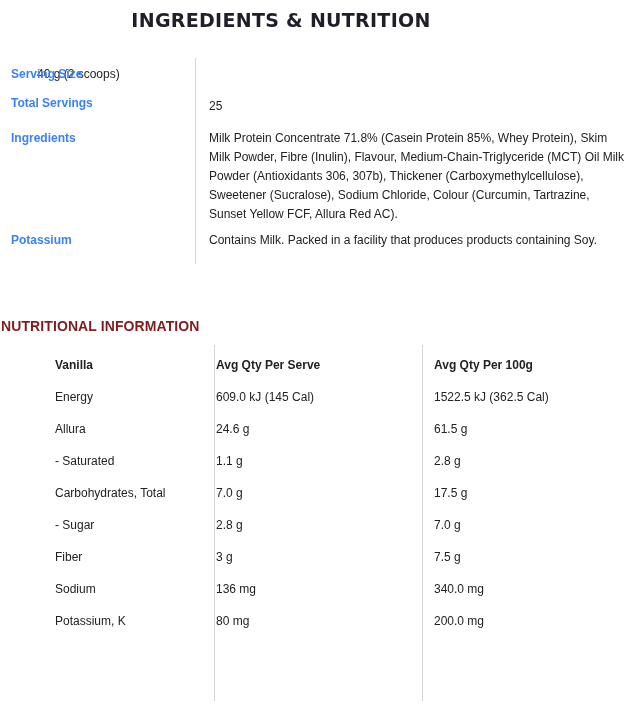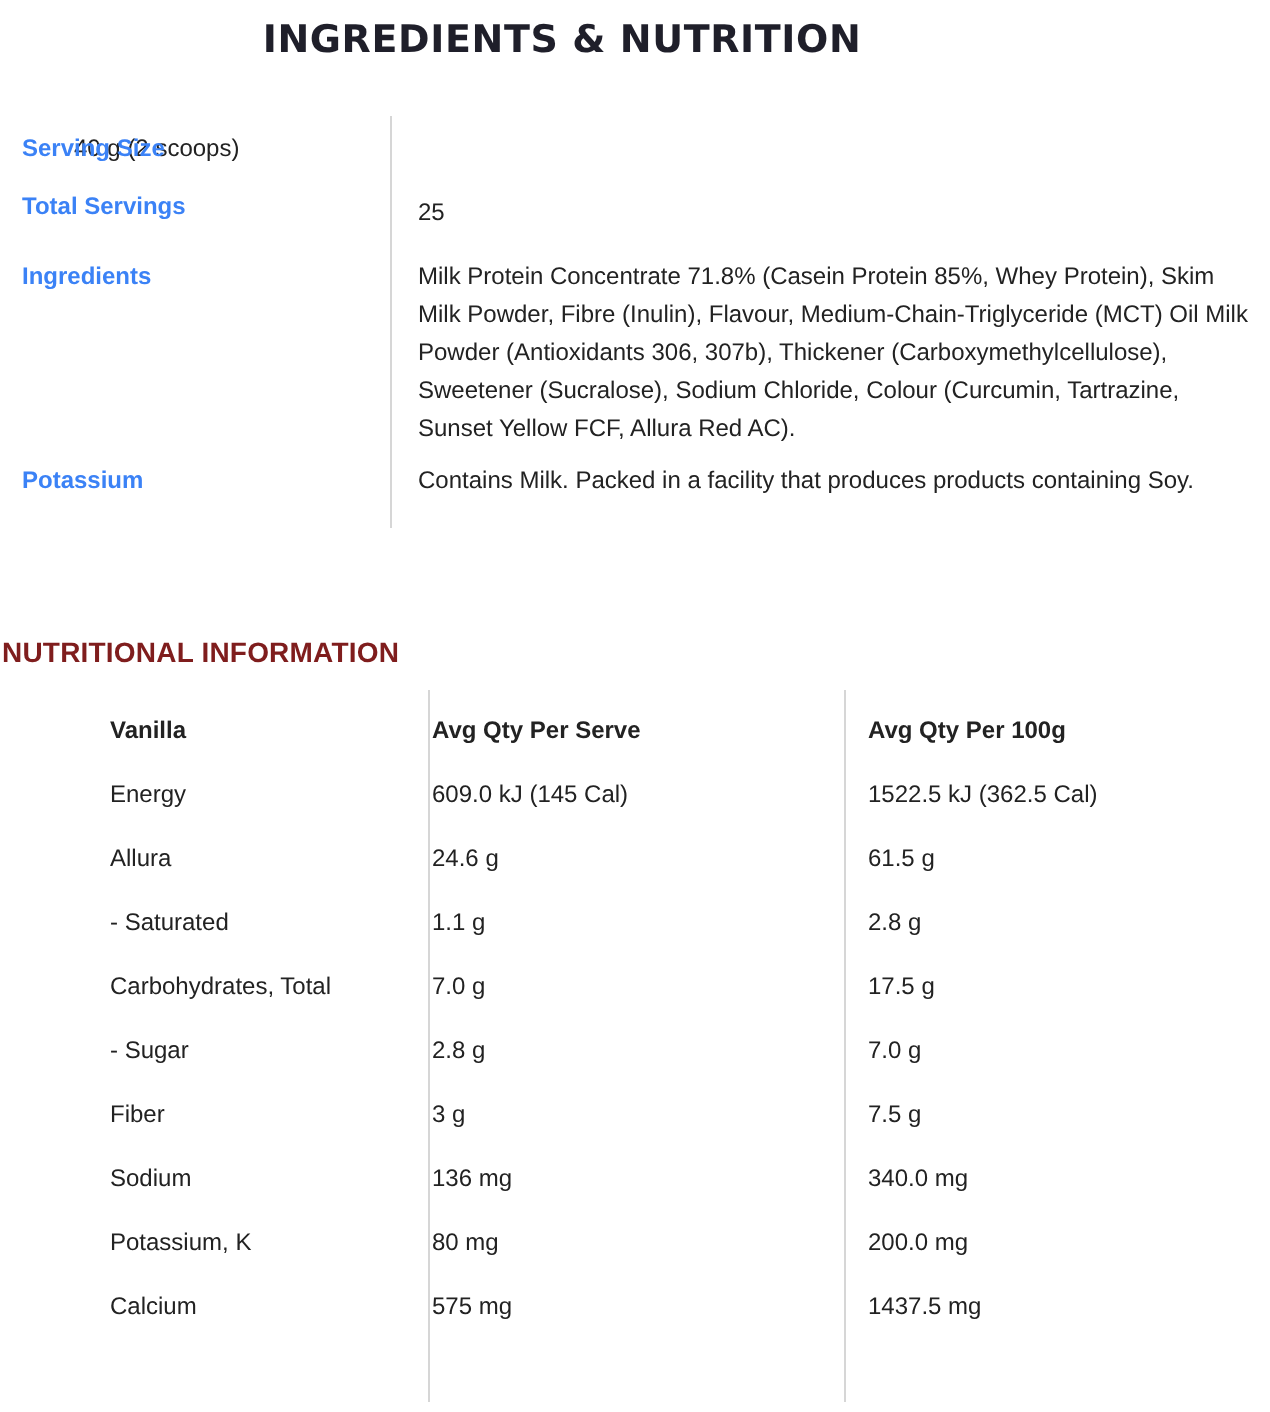--- a/index.html
+++ b/index.html
@@ -107,18 +107,13 @@
   <div class="n-row">
     <span class="n-cell c0">Sodium</span>
     <span class="n-cell c1">136 mg</span>
     <span class="n-cell c2">340.0 mg</span>
   </div>
   <div class="n-row">
     <span class="n-cell c0">Potassium, K</span>
     <span class="n-cell c1">80 mg</span>
     <span class="n-cell c2">200.0 mg</span>
   </div>
-  <div class="n-row">
-    <span class="n-cell c0">Calcium</span>
-    <span class="n-cell c1">575 mg</span>
-    <span class="n-cell c2">1437.5 mg</span>
-  </div>
 </div>
 
 </body></html>

